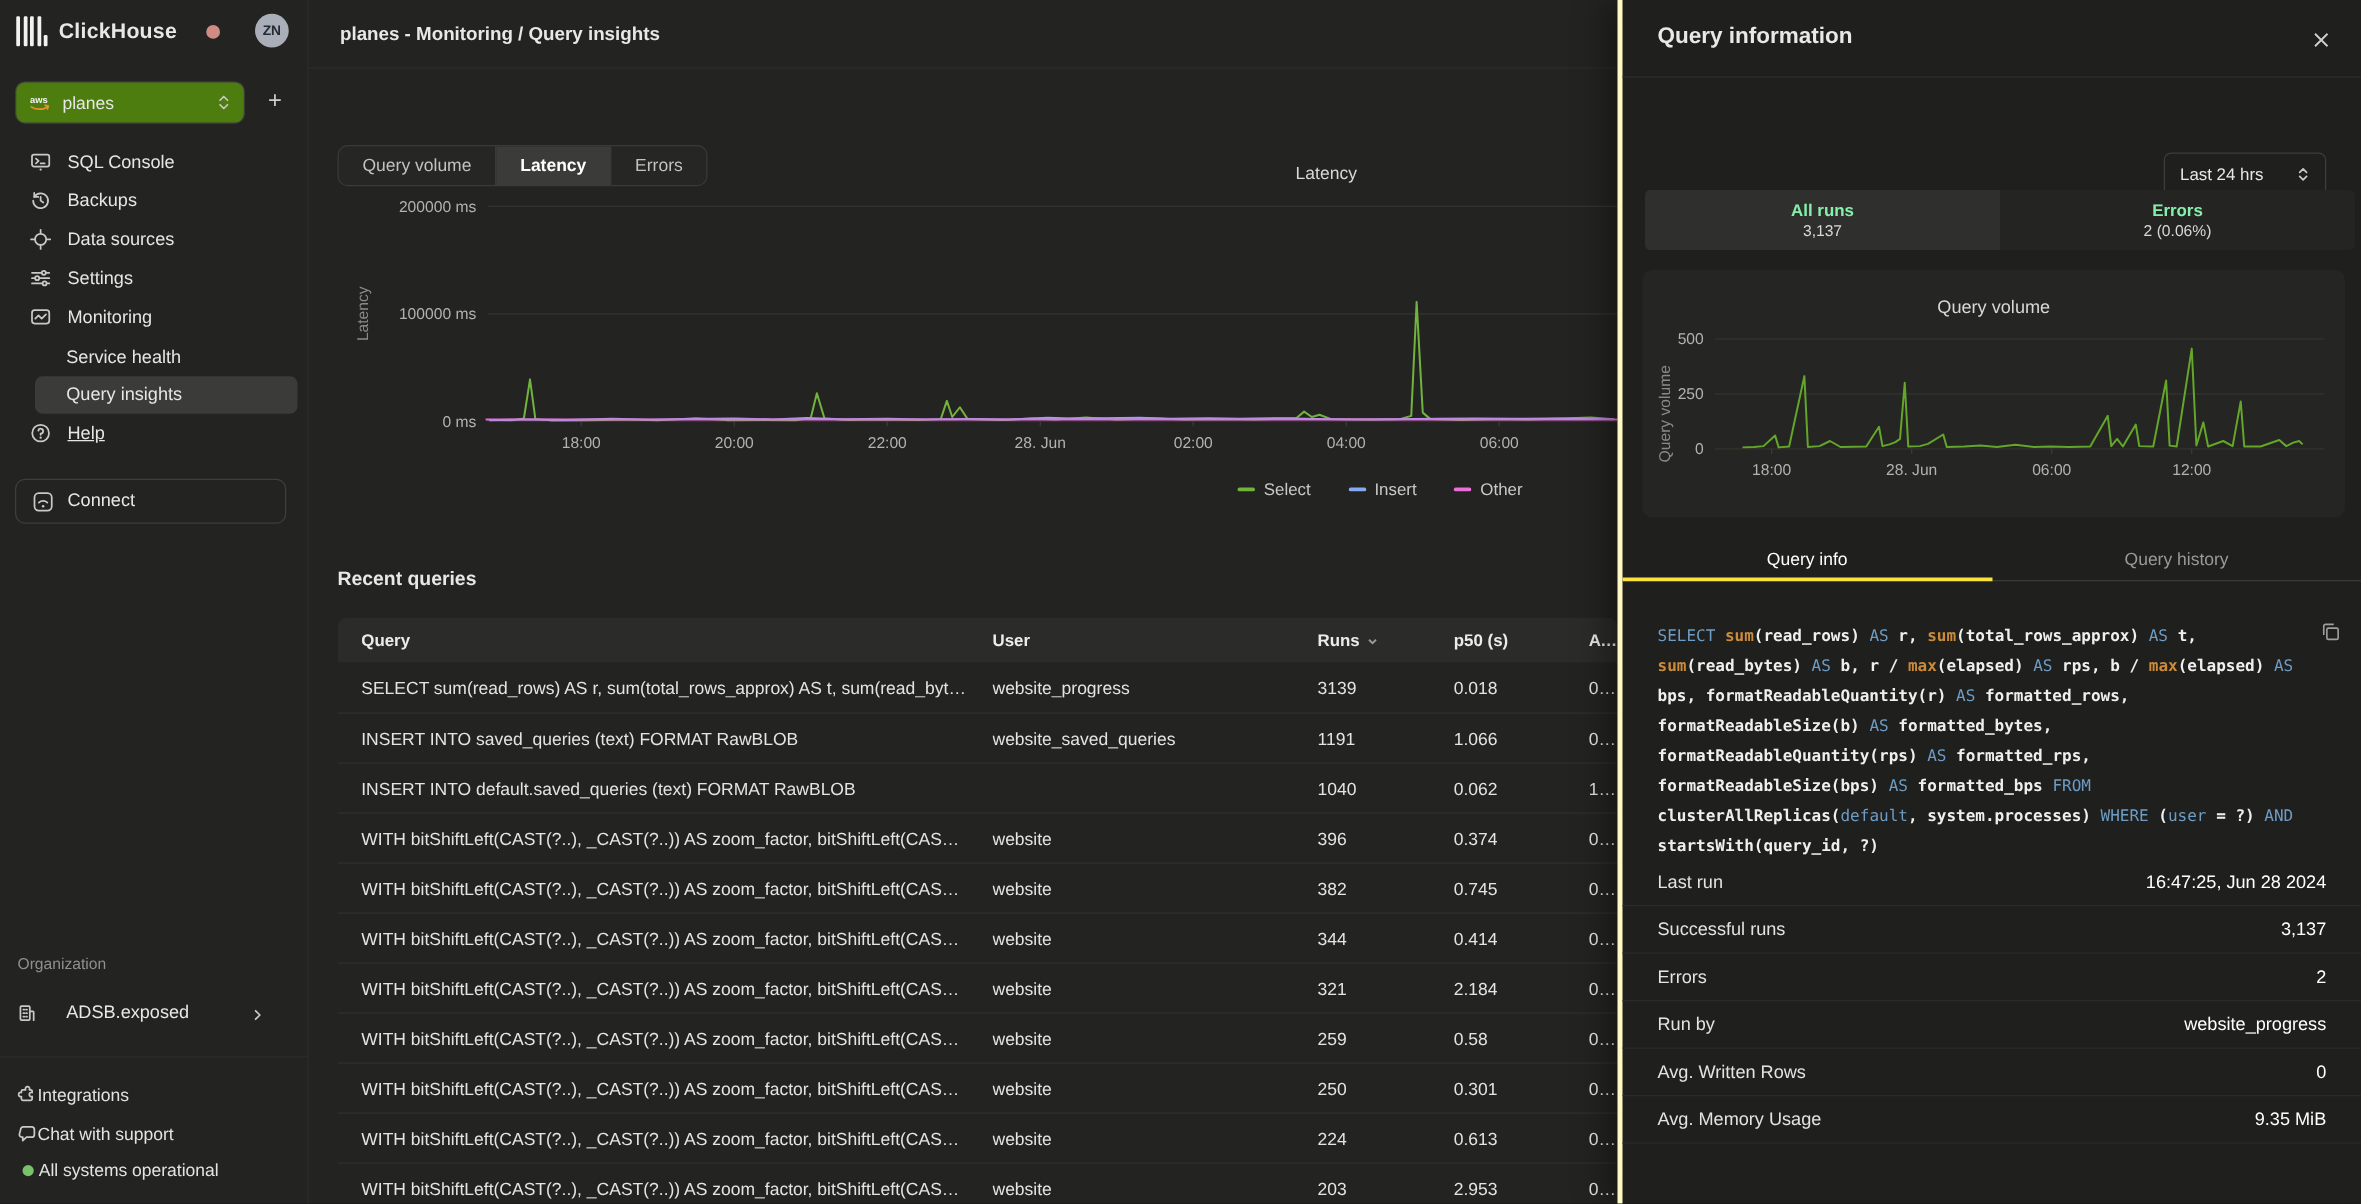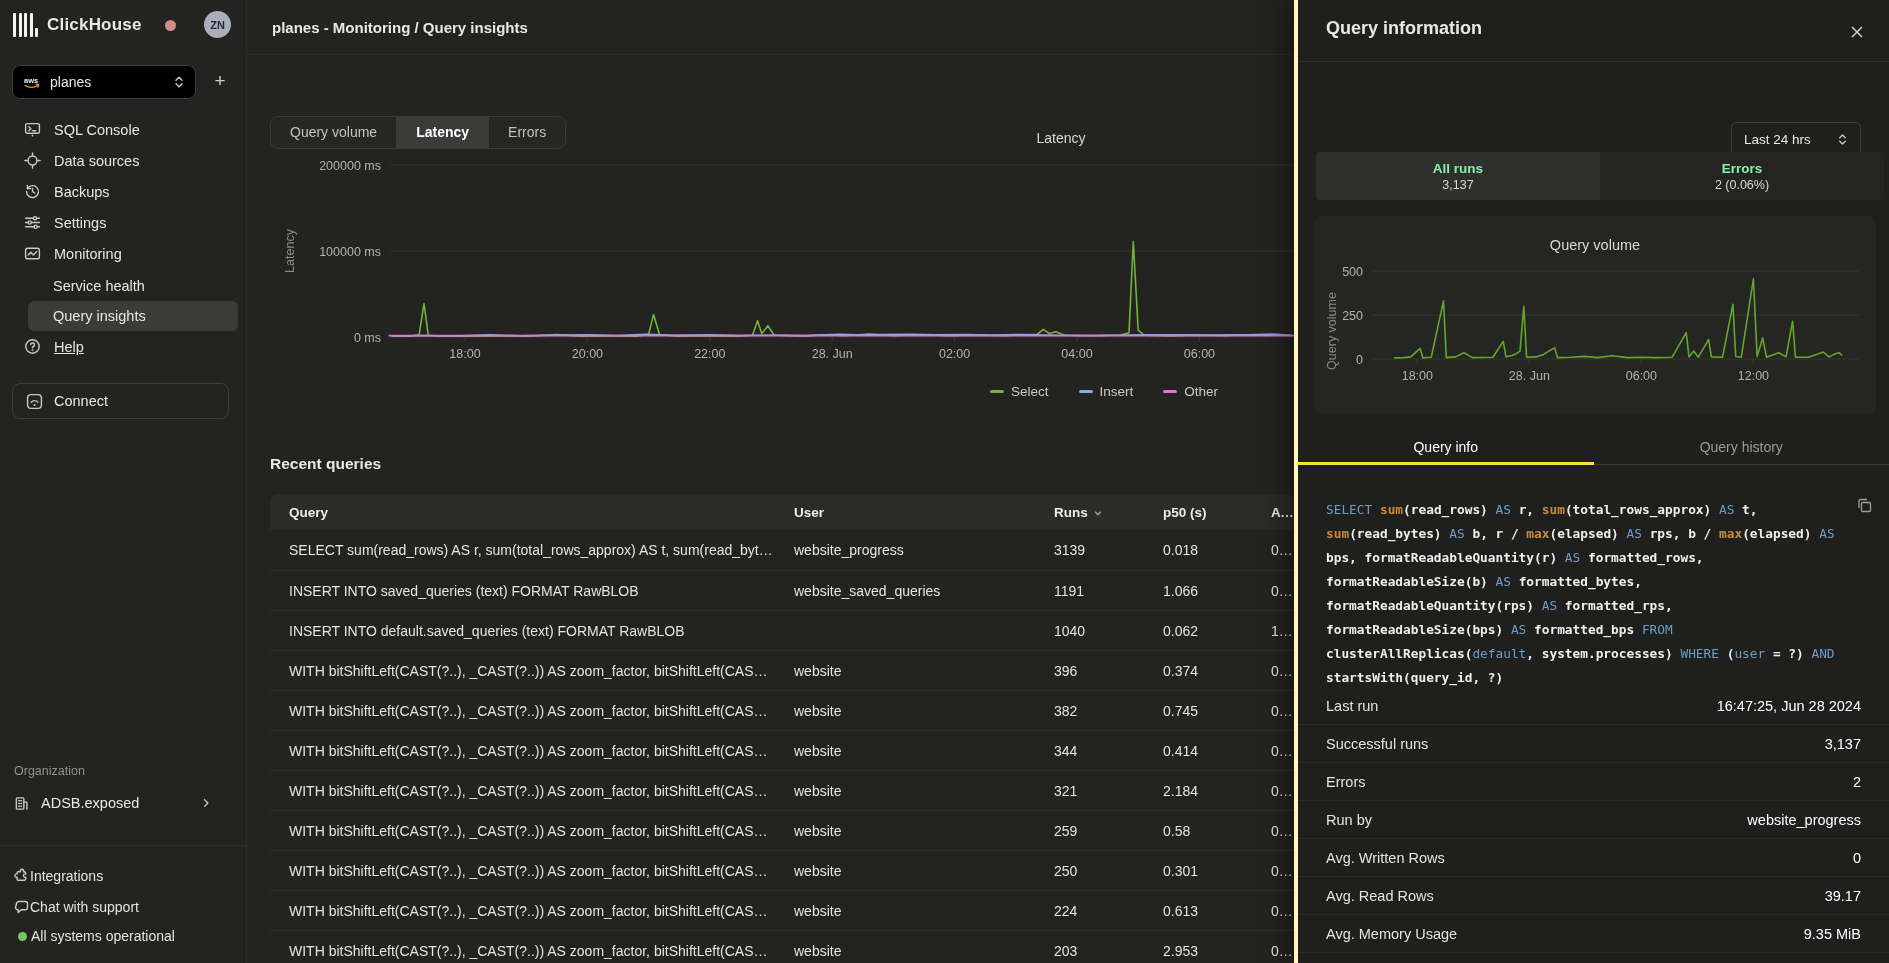--- a/index.html
+++ b/index.html
@@ -13,36 +13,36 @@
   
   .sidebar{position:absolute;left:0;top:0;width:246px;height:963px;background:#232321;border-right:1px solid #2d2d2b;}
   .brand{position:absolute;left:13px;top:13px;display:flex;align-items:center;gap:9px;}
   .logo-bars{display:flex;align-items:flex-end;gap:2.5px;height:24px;}
   .logo-bars .b{width:3px;height:24px;background:#f2f2ef;border-radius:1px;}
   .logo-bars .b.dot{height:9px;}
   .brand-name{font-size:17px;font-weight:bold;letter-spacing:.2px;}
   .presence-dot{position:absolute;left:165px;top:20px;width:11px;height:11px;border-radius:50%;background:#d08c84;}
   .avatar{position:absolute;left:204px;top:11px;width:27px;height:27px;border-radius:50%;background:#a9aeb8;color:#252a33;
           font-size:11px;font-weight:bold;display:flex;align-items:center;justify-content:center;}
-  .selector{position:absolute;left:12px;top:65px;width:184px;height:34px;background:#000000;border:1px solid #3d3d3b;
+  .selector{position:absolute;left:12px;top:65px;width:184px;height:34px;background:#4d7c0f;border:1px solid #3d3d3b;
             border-radius:8px;display:flex;align-items:center;gap:9px;padding:0 10px;box-sizing:border-box;cursor:pointer;}
   .selector .svc{font-size:14px;}
   .selector .chev{margin-left:auto}
   .plus-btn{position:absolute;left:207px;top:68px;width:26px;height:26px;display:flex;align-items:center;justify-content:center;
             color:#cfcfcc;font-size:19px;cursor:pointer;}
   .nav{position:absolute;left:0;top:114px;right:0;}
   .nav-item{height:31px;display:flex;align-items:center;gap:13px;padding-left:24px;font-size:14.5px;color:#e6e6e3;cursor:pointer;}
   .nav-item .ico{width:17px;height:17px}
   .sub-item{height:30px;display:flex;align-items:center;padding-left:53px;font-size:14.5px;color:#e6e6e3;cursor:pointer;}
   .sub-item.active{background:#3b3b39;border-radius:6px;margin:0 8px 0 28px;padding-left:25px;}
   .subwrap{margin-top:2px;}
   .connect-btn{position:absolute;left:12px;top:383px;width:217px;height:36px;border:1px solid #3e3e3c;border-radius:8px;
             display:flex;align-items:center;gap:11px;padding-left:13px;box-sizing:border-box;font-size:14.5px;cursor:pointer;}
   .org-label{position:absolute;left:14px;top:764px;font-size:12.5px;color:#8f8f8c;}
-  .org-row{position:absolute;left:14px;top:788px;right:10px;height:30px;display:flex;align-items:center;gap:12px;font-size:14.5px;cursor:pointer;}
+  .org-row{position:absolute;left:14px;top:788px;right:10px;height:30px;display:flex;align-items:flex-end;gap:24px;font-size:14.5px;cursor:pointer;}
   .org-row .chevR{margin-left:auto;margin-right:24px;}
   .side-div{position:absolute;left:0;top:845px;right:0;height:1px;background:#2e2e2c;}
   .foot{position:absolute;left:14px;right:0;display:flex;align-items:center;gap:0;height:30px;font-size:14px;color:#e3e3e0;cursor:pointer;}
   .status-dot{width:9px;height:9px;border-radius:50%;background:#7ac26a;margin:0 4px;}
 
   
   .main-header{position:absolute;left:246px;top:0;right:0;height:54px;border-bottom:1px solid #2d2d2b;display:flex;align-items:center;}
   .page-title{margin-left:26px;font-size:15px;font-weight:bold;}
   .tabs{position:absolute;left:270px;top:116px;display:inline-flex;border:1px solid #3a3a38;border-radius:8px;background:#262624;overflow:hidden;}
   .tab{padding:0 19px;height:31px;line-height:31px;font-size:14px;color:#c2c2bf;border-right:1px solid #3a3a38;cursor:pointer;white-space:nowrap;}
@@ -137,35 +137,35 @@
               <rect x="1.5" y="2.5" width="13" height="9" rx="1.5"></rect>
               <path d="M4.5 5.5l2 1.8-2 1.8M8 9.2h3"></path>
               <path d="M8 13.8h.01" stroke-width="1.8"></path>
             </svg>
           </span>
           <span>SQL Console</span>
         </div>
         <div class="nav-item">
           <span class="ico">
             <svg width="17" height="17" viewBox="0 0 16 16">
-              <circle cx="8" cy="8" r="4.2"></circle>
-              <path d="M8 .8v2.6M8 12.6v2.6M.8 8h2.6M12.6 8h2.6"></path>
-            </svg>
-          </span>
-          <span>Data sources</span>
-        </div>
-        <div class="nav-item">
-          <span class="ico">
-            <svg width="17" height="17" viewBox="0 0 16 16">
               <path d="M3.2 5.2A5.6 5.6 0 1 1 2.4 8"></path>
               <path d="M3.2 2.2v3h3"></path>
               <path d="M8 5.2V8l2 1.4"></path>
             </svg>
           </span>
           <span>Backups</span>
+        </div>
+        <div class="nav-item">
+          <span class="ico">
+            <svg width="17" height="17" viewBox="0 0 16 16">
+              <circle cx="8" cy="8" r="4.2"></circle>
+              <path d="M8 .8v2.6M8 12.6v2.6M.8 8h2.6M12.6 8h2.6"></path>
+            </svg>
+          </span>
+          <span>Data sources</span>
         </div>
         <div class="nav-item">
           <span class="ico">
             <svg width="17" height="17" viewBox="0 0 16 16">
               <path d="M1.5 4h13M1.5 8h13M1.5 12h13"></path>
               <circle cx="10.4" cy="4" r="1.5" fill="#232321"></circle>
               <circle cx="5.4" cy="8" r="1.5" fill="#232321"></circle>
               <circle cx="11" cy="12" r="1.5" fill="#232321"></circle>
             </svg>
           </span>
@@ -474,23 +474,19 @@
         </div>
         <div class="drow">
           <span class="dlabel">Run by</span>
           <span class="dvalue">website_progress</span>
         </div>
         <div class="drow">
           <span class="dlabel">Avg. Written Rows</span>
           <span class="dvalue">0</span>
         </div>
         <div class="drow">
-          <span class="dlabel">Avg. Read Rows</span>
-          <span class="dvalue">39.17</span>
-        </div>
-        <div class="drow">
           <span class="dlabel">Avg. Memory Usage</span>
           <span class="dvalue">9.35 MiB</span>
         </div>
         <div class="drow"></div>
       </div>
   </div>
 </div>
 
 </body></html>

